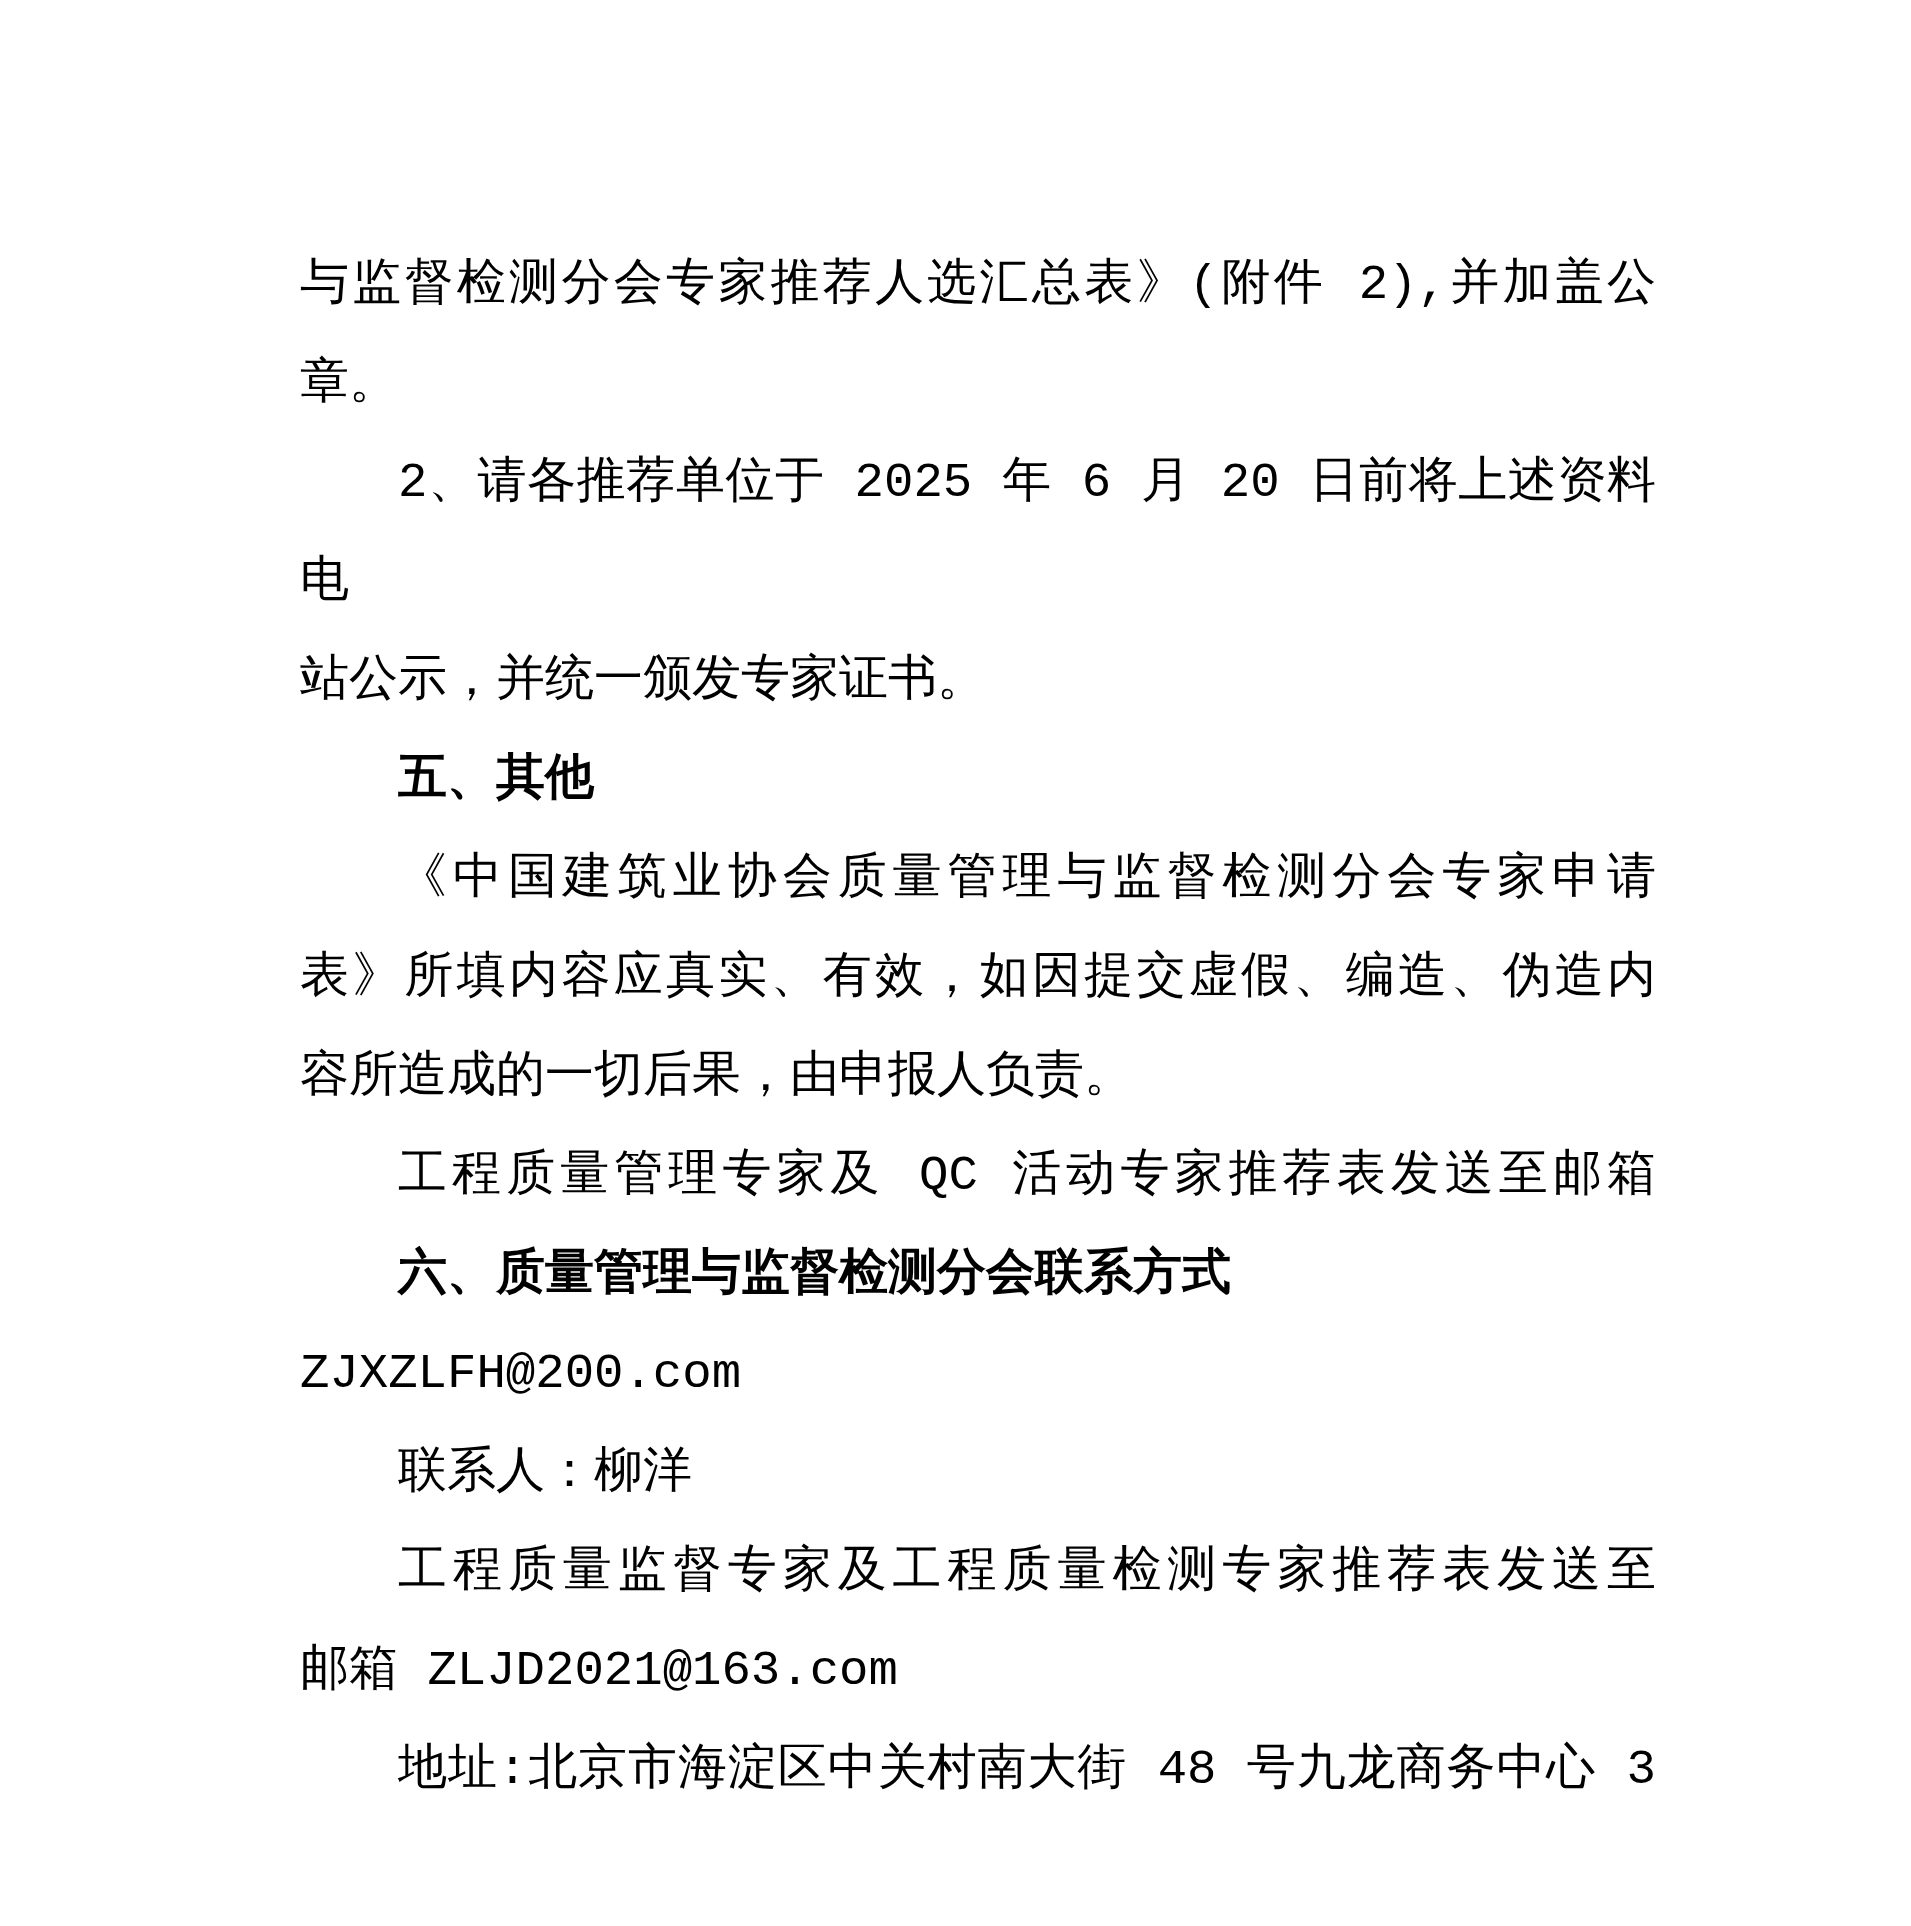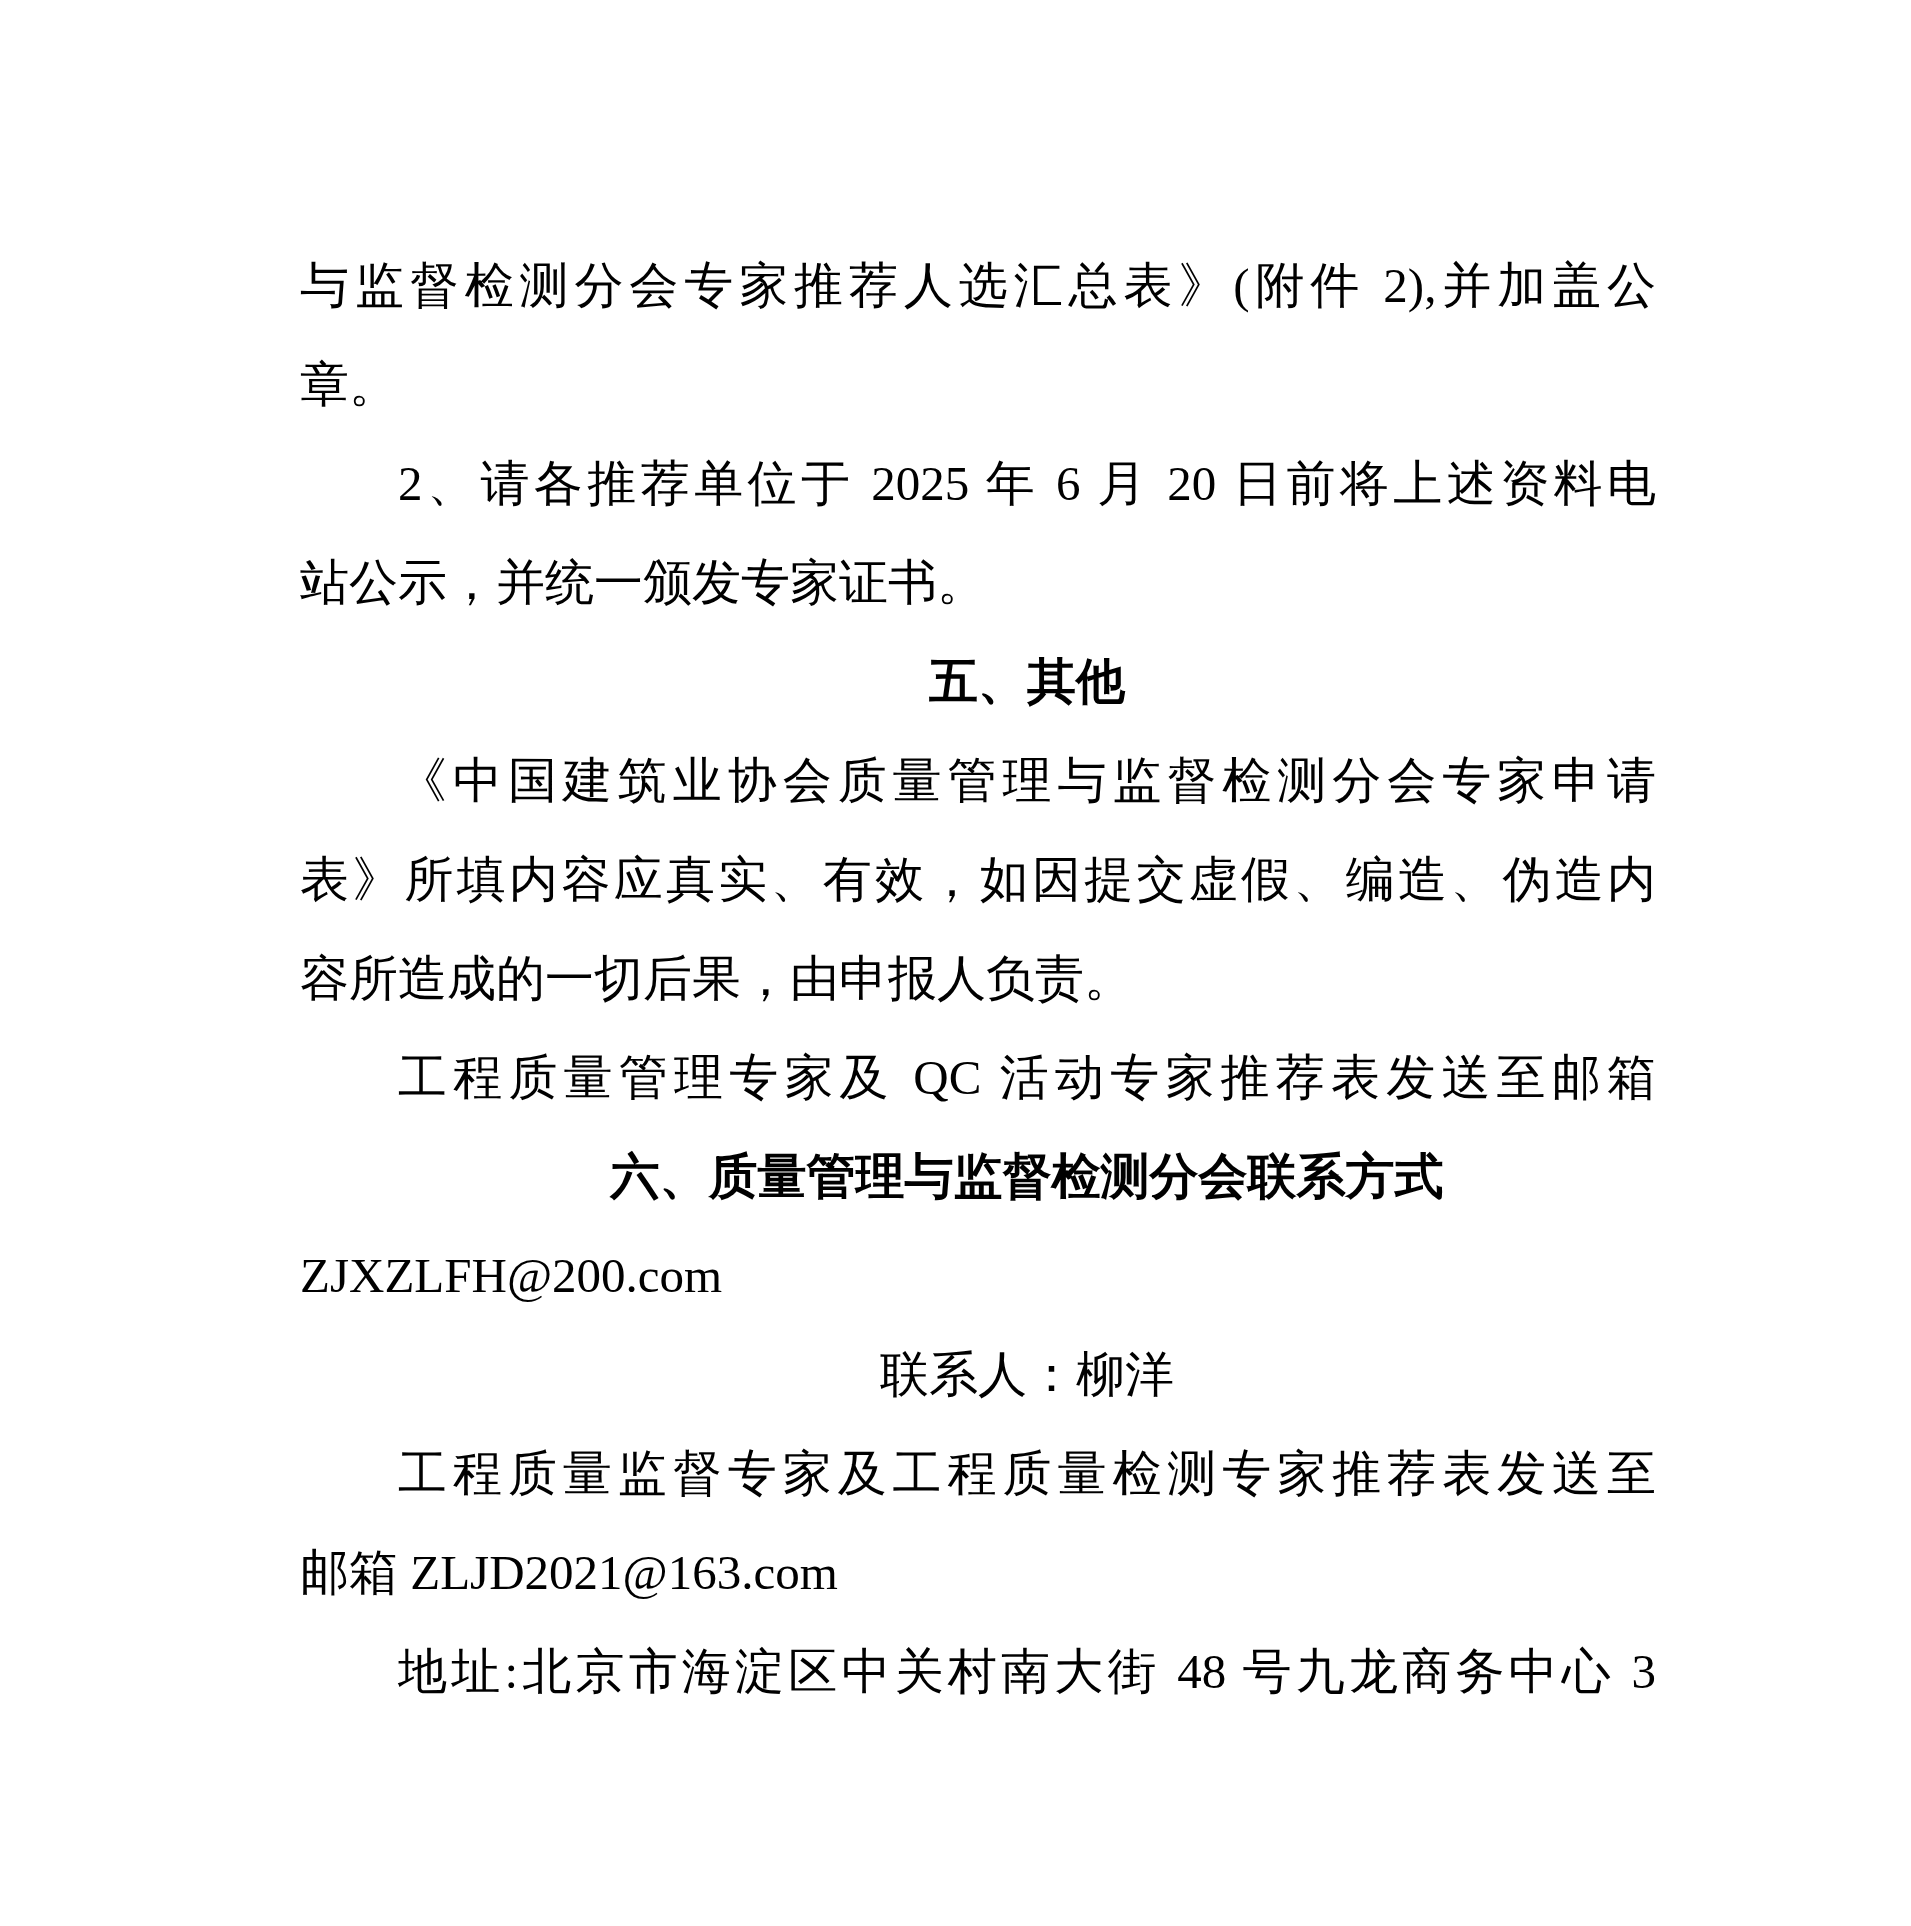--- a/index.html
+++ b/index.html
@@ -20,22 +20,23 @@
     position: absolute;
     left: 300px; top: 236px;
     width: 1356px;
   }
   .line {
     font-size: 49px;
     line-height: 99px;
     letter-spacing: 0;
     text-align: left;
     color: #000000;
+    font-family: Liberation Mono, monospace;
   }
-  .line.i { text-indent: 98px; text-align: center; }          
+  .line.i { text-indent: 98px; }          
   .line.j { text-align: justify; text-align-last: justify; } 
   .line.b { font-weight: 700; }
 </style>
 </head>
 <body>
 
 <div class="page">
   <div class="content">
     <div class="line j">与监督检测分会专家推荐人选汇总表》(附件 2),并加盖公</div>
     <div class="line">章。</div>

